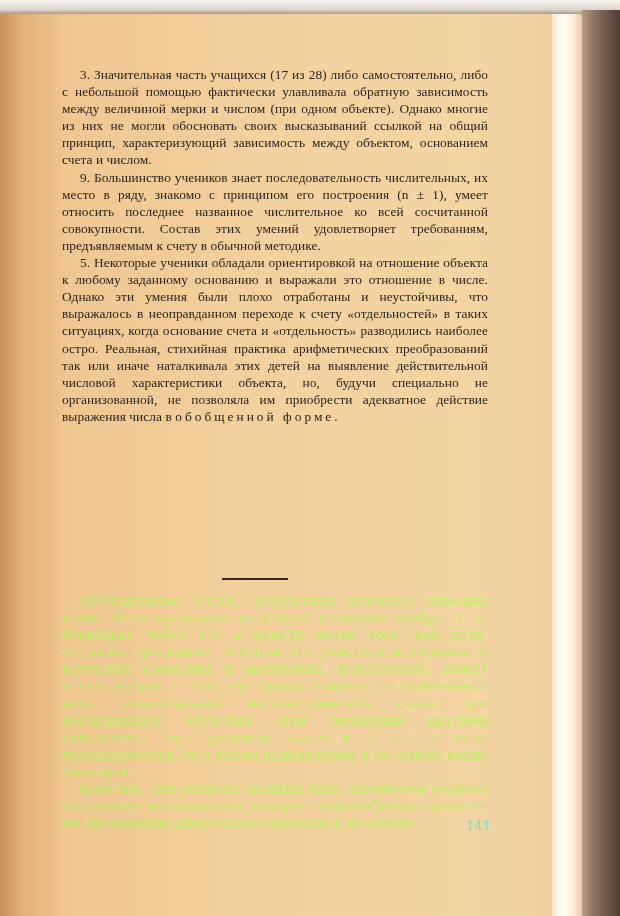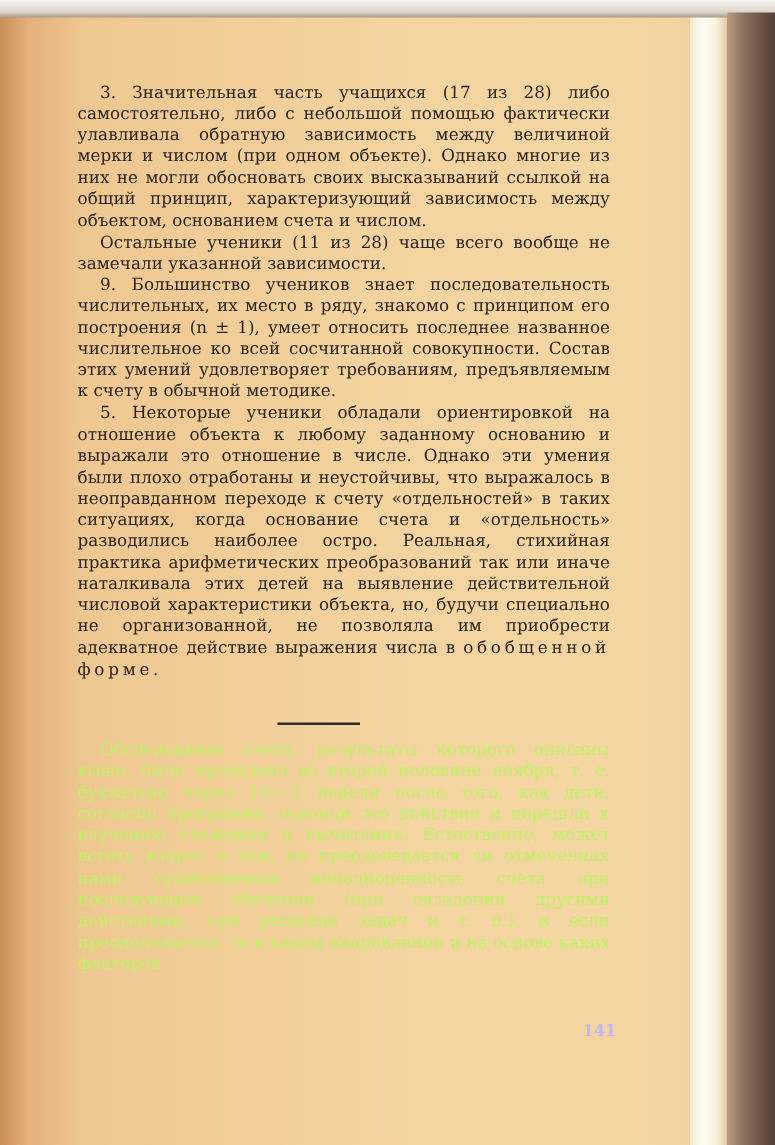--- a/index.html
+++ b/index.html
@@ -21,53 +21,54 @@
       background: linear-gradient(to right, #f6e9cf 0%, #fffdf4 35%, #fbf1dc 70%, #e8c9a7 100%);
     }
     .back-cover {
       position: absolute; left: 582px; top: 10px; width: 38px; height: 906px;
       background: linear-gradient(to right, #b89a82 0%, #8a7060 35%, #6b5546 70%, #4f3f34 100%);
     }
     .text-block {
       position: absolute; left: 62px; top: 66px; width: 426px;
       color: #2a2420; font-size: 13.4px; line-height: 17.1px;
       letter-spacing: 0.05px;
+      font-family: Liberation Serif, serif;
     }
     .text-block p {
       margin: 0; text-align: justify; text-indent: 18px;
     }
     .divider {
       position: absolute; left: 222px; top: 578px; width: 66px; height: 2px;
       background: #2f2a26;
     }
     .text-block-2 {
       position: absolute; left: 62px; top: 592px; width: 426px;
       color: #bef264; font-size: 13.4px; line-height: 17.1px;
     }
     .text-block-2 p { margin: 0; text-align: justify; text-indent: 18px; }
     .spaced { letter-spacing: 3px; }
     .page-number {
       position: absolute; left: 466px; top: 818px; width: 24px; text-align: right;
-      color: #c4b5fd; font-size: 13px; font-weight: bold;
+      color: #5eead4; font-size: 13px; font-weight: normal;
     }
   </style>
 </head>
 <body>
 
 <div class="top-strip"></div>
 <div class="page"></div>
 <div class="page-edge"></div>
 <div class="back-cover"></div>
 
 <div class="text-block">
   <p>3. Значительная часть учащихся (17 из 28) либо самостоятельно, либо с небольшой помощью фактически улавливала обратную зависимость между величиной мерки и числом (при одном объекте). Однако многие из них не могли обосновать своих высказываний ссылкой на общий принцип, характеризующий зависимость между объектом, основанием счета и числом.</p>
-  <p>Остальные ученики (11 из 28) чаще всего вообще не замечали указанной зависимости.</p>
   <p>9. Большинство учеников знает последовательность числительных, их место в ряду, знакомо с принципом его построения (n ± 1), умеет относить последнее названное числительное ко всей сосчитанной совокупности. Состав этих умений удовлетворяет требованиям, предъявляемым к счету в обычной методике.</p>
   <p><span>5. Некоторые ученики обладали ориентировкой на отношение объекта к любому заданному основанию и выражали это отношение в числе. Однако эти умения были плохо отработаны и неустойчивы, что выражалось в неоправданном переходе к счету «отдельностей» в таких ситуациях, когда основание счета и «отдельность» разводились наиболее остро. Реальная, стихийная практика арифметических преобразований так или иначе наталкивала этих детей на выявление действительной числовой характеристики объекта, но, будучи специально не организованной, не позволяла им приобрести адекватное действие выражения числа в </span><span class="spaced">обобщенной форме</span><span>.</span></p>
 </div>
 
 <div class="divider"></div>
 
 <div class="text-block-2">
   <p>Обследование счета, результаты которого описаны выше, было проведено во второй половине ноября, т. е. буквально через 1½—2 недели после того, как дети, согласно программе, освоили это действие и перешли к изучению сложения и вычитания. Естественно, может встать вопрос о том, не преодолевается ли отмеченная нами существенная неполноценность счета при последующем обучении (при овладении другими действиями, при решении задач и т. п.), и если преодолевается, то в каком направлении и на основе каких факторов.</p>
+  <p>Конечно, эти вопросы должны быть предметом особого детального исследования, которое целесообразно провести на протяжении длительного времени и на основе</p>
 </div>
 
 <div class="page-number">141</div>
 
 </body></html>

